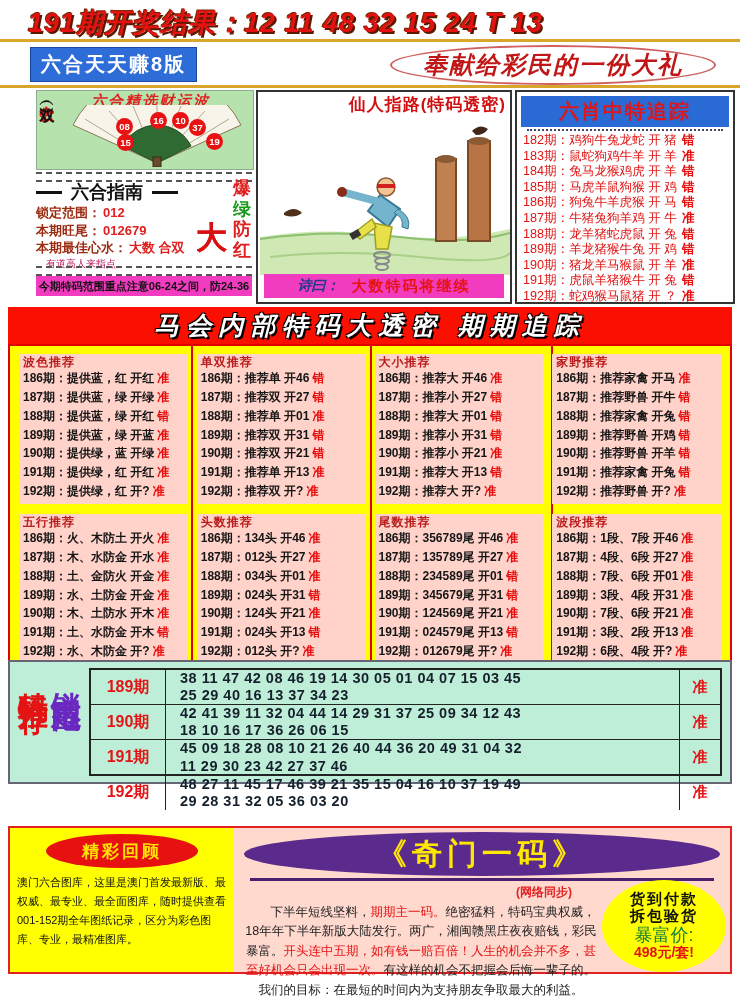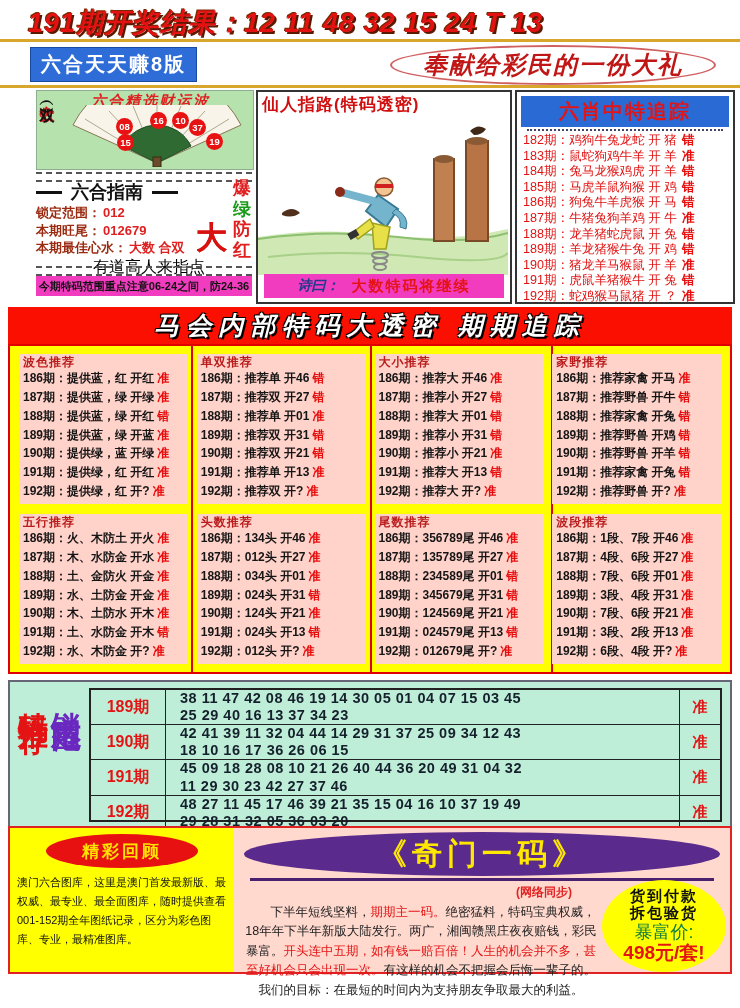--- a/index.html
+++ b/index.html
@@ -35,32 +35,32 @@
   .wavy{position:absolute;left:36px;width:216px;height:6px;border-top:2px dashed #555;
      border-bottom:2px dashed #555;}
   .wavy1{top:172px}.wavy2{top:266px}
 
   .guide{position:absolute;left:36px;top:180px;width:216px;height:82px;}
   .g-head{display:flex;align-items:center;gap:9px;font-size:18px;font-weight:bold;color:#111;}
   .g-bar{width:26px;height:3px;background:#111;}
   .gline{font-size:13px;font-weight:bold;line-height:1.35;white-space:nowrap;}
   .glabel{color:#9a2a10;}
   .gvalue{color:#e02020;margin-left:2px;}
-  .g-note{color:#000000;font-size:16px;margin-left:10px;text-align:center;}
+  .g-note{color:#be185d;font-size:10px;margin-left:10px;}
   .burst-col{position:absolute;right:0;top:-2px;width:20px;display:flex;flex-direction:column;
      align-items:center;font-weight:bold;font-size:18px;line-height:1.15;}
   .bigdd{position:absolute;right:26px;top:16px;color:#d81010;font-size:31px;font-weight:bold;
      line-height:.95;writing-mode:vertical-lr;font-family:"DejaVu Serif",serif;}
   .magenta{position:absolute;left:36px;top:276px;width:216px;height:20px;background:#f23cc0;
      display:flex;align-items:center;justify-content:center;font-size:11px;font-weight:bold;color:#111;
      white-space:nowrap;}
 
   
   .center-box{position:absolute;left:256px;top:90px;width:256px;height:214px;border:2px solid #333;
-     background:#fff;box-sizing:border-box;}
+     background:#fff;box-sizing:border-box;text-align:right;}
   .imm-title{color:#d01010;font-weight:bold;font-size:17px;padding:1px 4px;letter-spacing:1px;}
   .poem-bar{position:absolute;bottom:4px;left:6px;right:6px;height:24px;background:#f23cc0;
      display:flex;align-items:center;justify-content:center;gap:12px;}
   .poem-label{color:#223a8c;font-weight:bold;font-style:italic;font-family:"DejaVu Serif",serif;font-size:14px;}
   .poem-text{color:#e41414;font-size:15px;font-weight:bold;letter-spacing:2px;}
 
   
   .zodiac-box{position:absolute;left:515px;top:90px;width:220px;height:214px;border:2px solid #333;
      background:#fff;box-sizing:border-box;}
   .z-head{margin:4px 4px 2px;background:#2a6ad4;color:#e41414;font-size:20px;font-weight:bold;
@@ -83,21 +83,21 @@
      background-image:linear-gradient(#e00000,#e00000),linear-gradient(#e00000,#e00000),linear-gradient(#e00000,#e00000);
      background-size:2px 100%,2px 100%,2px 100%;background-position:25.2% 0,50.2% 0,75.4% 0;
      background-repeat:no-repeat;}
   .tipbox{background:#ffd2ca;padding:1px 4px 2px;overflow:hidden;}
   .tiptitle{text-align:left;font-size:12px;font-weight:bold;color:#b91c1c;letter-spacing:1px;line-height:1.2;}
   .trow{font-size:12px;font-weight:bold;color:#151515;line-height:1.56;white-space:nowrap;}
   .verdict{color:#e80c0c;font-weight:bold;}
   .trow .verdict{margin-left:3px;}
 
   
-  .lock{position:absolute;left:8px;top:680px;width:724px;height:150px;background:#bfeed8;
+  .lock{position:absolute;left:8px;top:660px;width:724px;height:124px;background:#bfeed8;
      border:2px solid #667;box-sizing:border-box;display:flex;padding:6px 8px;gap:8px;}
   .lock-labels{display:flex;gap:3px;}
   .vlabel{writing-mode:vertical-lr;font-size:30px;font-weight:bold;line-height:1;letter-spacing:4px;
      font-family:"DejaVu Serif",serif;}
   .vred{color:#e41414;}
   .vpurple{color:#6a28c0;}
   .lock-table{flex:1;border:2px solid #222;display:flex;flex-direction:column;}
   .lrow{flex:1;display:flex;border-bottom:1px solid #222;}
   .lrow:last-child{border-bottom:none;}
   .lperiod{width:74px;display:flex;align-items:center;justify-content:center;color:#e41414;
@@ -120,21 +120,21 @@
      display:flex;align-items:center;justify-content:center;color:#ffe800;font-size:30px;
      font-weight:bold;letter-spacing:5px;font-family:"DejaVu Serif",serif;}
   .ad-line{height:3px;background:#4a2070;margin:2px 16px 0;}
   .ad-sync{position:absolute;right:158px;top:56px;color:#e22222;font-size:12px;font-weight:bold;}
   .ad-para{margin:22px 132px 0 10px;font-size:12.5px;line-height:1.55;color:#222;text-indent:24px;}
   .ad-circle{position:absolute;right:4px;top:52px;width:124px;height:92px;background:#ffff00;
      border-radius:50%;display:flex;flex-direction:column;align-items:center;justify-content:center;
      line-height:1.12;}
   .pay{color:#111;font-weight:bold;font-size:15px;letter-spacing:2px;}
   .price-label{color:#15803d;font-weight:normal;font-size:18px;}
-  .price{color:#e41414;font-weight:bold;font-size:19px;}
+  .price{color:#e41414;font-weight:bold;font-size:14px;}
 </style>
 </head>
 <body>
 
 <div class="page">
 
   <div class="result-line">191期开奖结果：12 11 48 32 15 24 T 13</div>
   <div class="gold1"></div>
   <div class="edition">六合天天赚8版</div>
   <div class="slogan">奉献给彩民的一份大礼</div>

